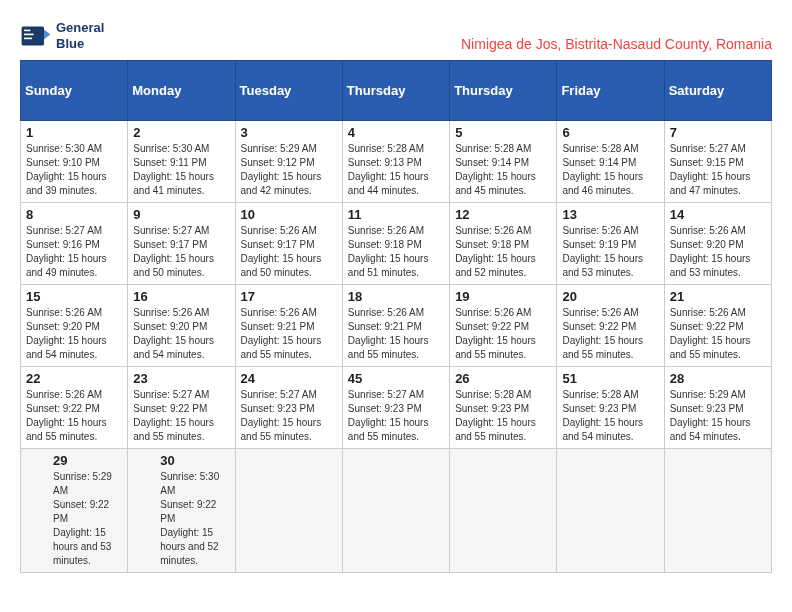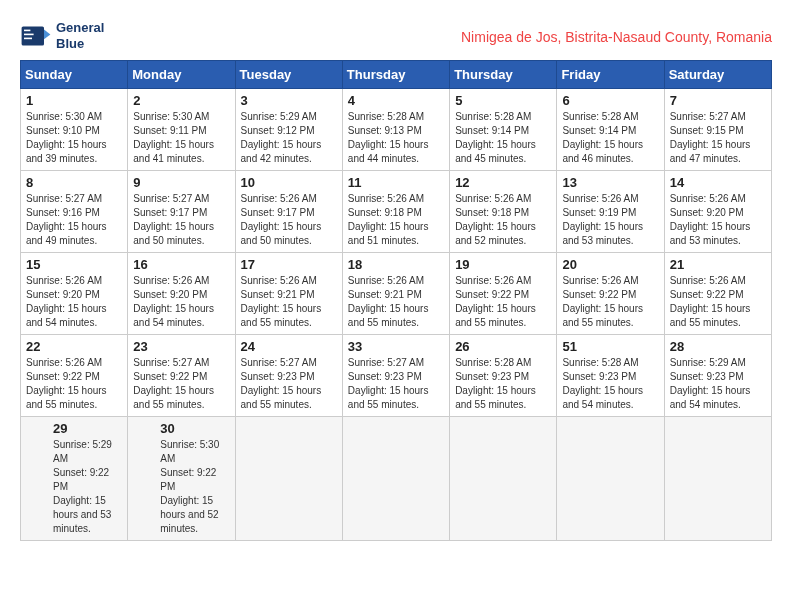--- a/index.html
+++ b/index.html
@@ -5,21 +5,21 @@
     * { box-sizing: border-box; margin: 0; padding: 0; }
     body {
       font-family: Arial, sans-serif;
       background: #fff;
       width: 792px;
       min-height: 612px;
       padding: 20px;
     }
     .header-area {
       display: flex;
-      align-items: center;
+      align-items: flex-end;
       justify-content: space-between;
       margin-bottom: 6px;
     }
     .logo {
       display: flex;
       align-items: center;
       gap: 4px;
     }
     .logo-text {
       font-size: 13px;
@@ -48,21 +48,21 @@
     .calendar-table {
       width: 100%;
       border-collapse: collapse;
       margin-top: 8px;
     }
     .calendar-table th {
       background: #2a5db0;
       color: #fff;
       font-size: 13px;
       font-weight: bold;
-      padding: 6px 4px;
+      padding: 22px 4px;
       text-align: left;
       border: 1px solid #1e4a90;
     }
     .calendar-table td {
       border: 1px solid #ccc;
       vertical-align: top;
       padding: 4px 5px;
       font-size: 9.5px;
       color: #333;
       width: calc(100% / 7);
@@ -318,21 +318,21 @@
       </td>
           <td>
         <span class="day-number">24</span>
         <div class="day-info">
           <span>Sunrise: 5:27 AM</span><br>
           <span>Sunset: 9:23 PM</span><br>
           <span>Daylight: 15 hours and 55 minutes.</span>
         </div>
       </td>
           <td>
-        <span class="day-number">33</span>
+        <span class="day-number">45</span>
         <div class="day-info">
           <span>Sunrise: 5:27 AM</span><br>
           <span>Sunset: 9:23 PM</span><br>
           <span>Daylight: 15 hours and 55 minutes.</span>
         </div>
       </td>
           <td>
         <span class="day-number">26</span>
         <div class="day-info">
           <span>Sunrise: 5:28 AM</span><br>

